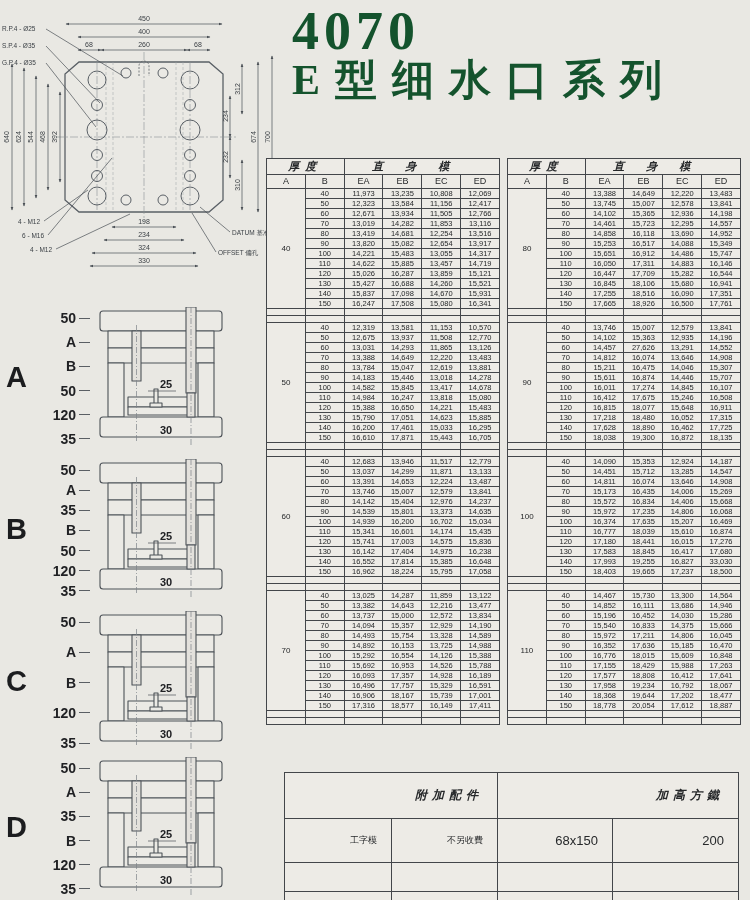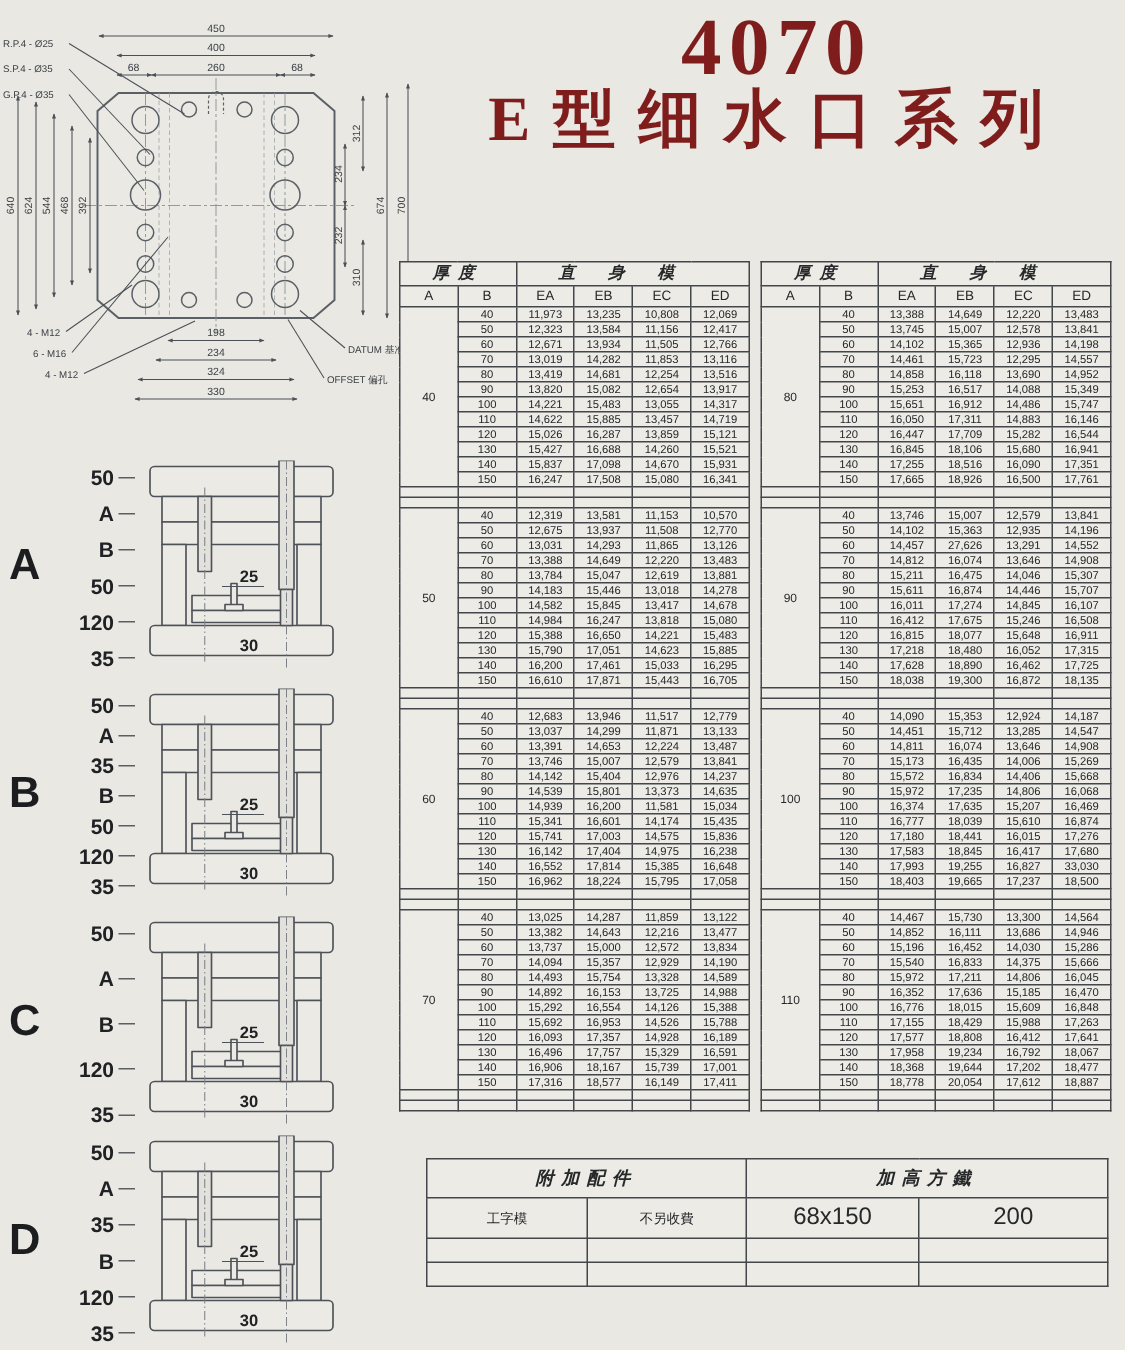--- a/index.html
+++ b/index.html
@@ -1,50 +1,50 @@
 <!DOCTYPE html>
 <html><head>
 <meta charset="utf-8">
 <style>
   *{margin:0;padding:0;box-sizing:border-box}
   html,body{width:750px;height:900px}
   body{position:relative;background:#e9e8e3;font-family:"Liberation Sans",sans-serif;color:#26282a;overflow:hidden}
   .page{position:absolute;inset:0}
 
   
-  .title-block{position:absolute;left:292px;top:4px;width:452px;text-align:center;color:#7f1d1d}
+  .title-block{position:absolute;left:292px;top:4px;width:452px;color:#14532d}
   .title-num{font-family:"Liberation Serif",serif;font-weight:bold;font-size:54px;line-height:1.0;letter-spacing:5px}
   .title-series{font-family:"Liberation Serif",serif;font-weight:bold;font-size:42px;line-height:1.05;letter-spacing:15px;white-space:nowrap}
 
   
   svg.drawing{position:absolute;left:0;top:0}
   svg text{fill:#3c4146;font-family:"Liberation Sans",sans-serif}
   .dimtxt{font-size:7px;text-anchor:middle}
   .callout{font-size:6.5px}
 
   
-  .spec-wrap{position:absolute;top:174px}
+  .spec-wrap{position:absolute;top:158px}
   #table-left{left:266px}
   #table-right{left:507px}
   table.spec{border-collapse:collapse;table-layout:fixed;width:234px;background:#edebe6}
   table.spec th,table.spec td{border:1px solid #43464a;font-size:7.5px;line-height:9px;height:9px;padding:0;text-align:center;white-space:nowrap;overflow:hidden;font-weight:normal}
   table.spec th.gh{font-family:"Liberation Serif",serif;font-style:italic;font-size:11px;height:15px;line-height:15px;letter-spacing:6px;font-weight:bold}
   table.spec th.gh-wide{letter-spacing:22px}
   table.spec th.ch{font-size:9px;height:13px;line-height:13px;font-weight:normal}
   table.spec tr.block-start td{border-top:1.5px solid #2e3135}
   table.spec td.acell{font-size:8px}
   table.spec tr.spacer td{height:7px;line-height:7px}
   table.spec{border:1.5px solid #2e3135}
 
   
   #acc-table{position:absolute;left:284px;top:772px}
   table.acc{border-collapse:collapse;table-layout:fixed;width:454px;background:#edebe6;border:1.5px solid #2e3135}
-  table.acc th,table.acc td{border:1px solid #43464a;padding:4px;text-align:center;white-space:nowrap}
+  table.acc th,table.acc td{border:1px solid #43464a;padding:14px;text-align:right;white-space:nowrap}
   table.acc th{font-family:"Liberation Serif",serif;font-style:italic;font-size:12px;height:20px;letter-spacing:5px;font-weight:bold}
-  table.acc td{font-size:16px;height:16px}
+  table.acc td{font-size:13px;height:16px}
   table.acc td.cn{font-size:9px}
 
   
   .diag{position:absolute;left:6px;width:240px;height:149px;display:flex;align-items:stretch}
   .diag-letter{width:32px;font-size:29px;font-weight:bold;align-self:center;text-align:left;color:#1c1d1f;font-family:"Liberation Sans",sans-serif}
   .diag-labels{width:52px;display:flex;flex-direction:column;justify-content:space-between;padding:8px 0 6px 0;align-items:flex-end}
   .dlab{font-weight:bold;font-size:14px;line-height:1;color:#202124;display:flex;align-items:center}
   .dlab::after{content:"";display:inline-block;width:11px;height:1px;background:#5a5f64;margin-left:3px}
   svg.section{margin-top:4px}
   .sec-dim{font-size:11px;font-weight:bold;fill:#202124;text-anchor:middle}
@@ -570,21 +570,21 @@
             <td>90</td>
             <td>14,539</td>
             <td>15,801</td>
             <td>13,373</td>
             <td>14,635</td>
           </tr>
           <tr>
             <td>100</td>
             <td>14,939</td>
             <td>16,200</td>
-            <td>11,581</td>
+            <td>16,702</td>
             <td>15,034</td>
           </tr>
           <tr>
             <td>110</td>
             <td>15,341</td>
             <td>16,601</td>
             <td>14,174</td>
             <td>15,435</td>
           </tr>
           <tr>

